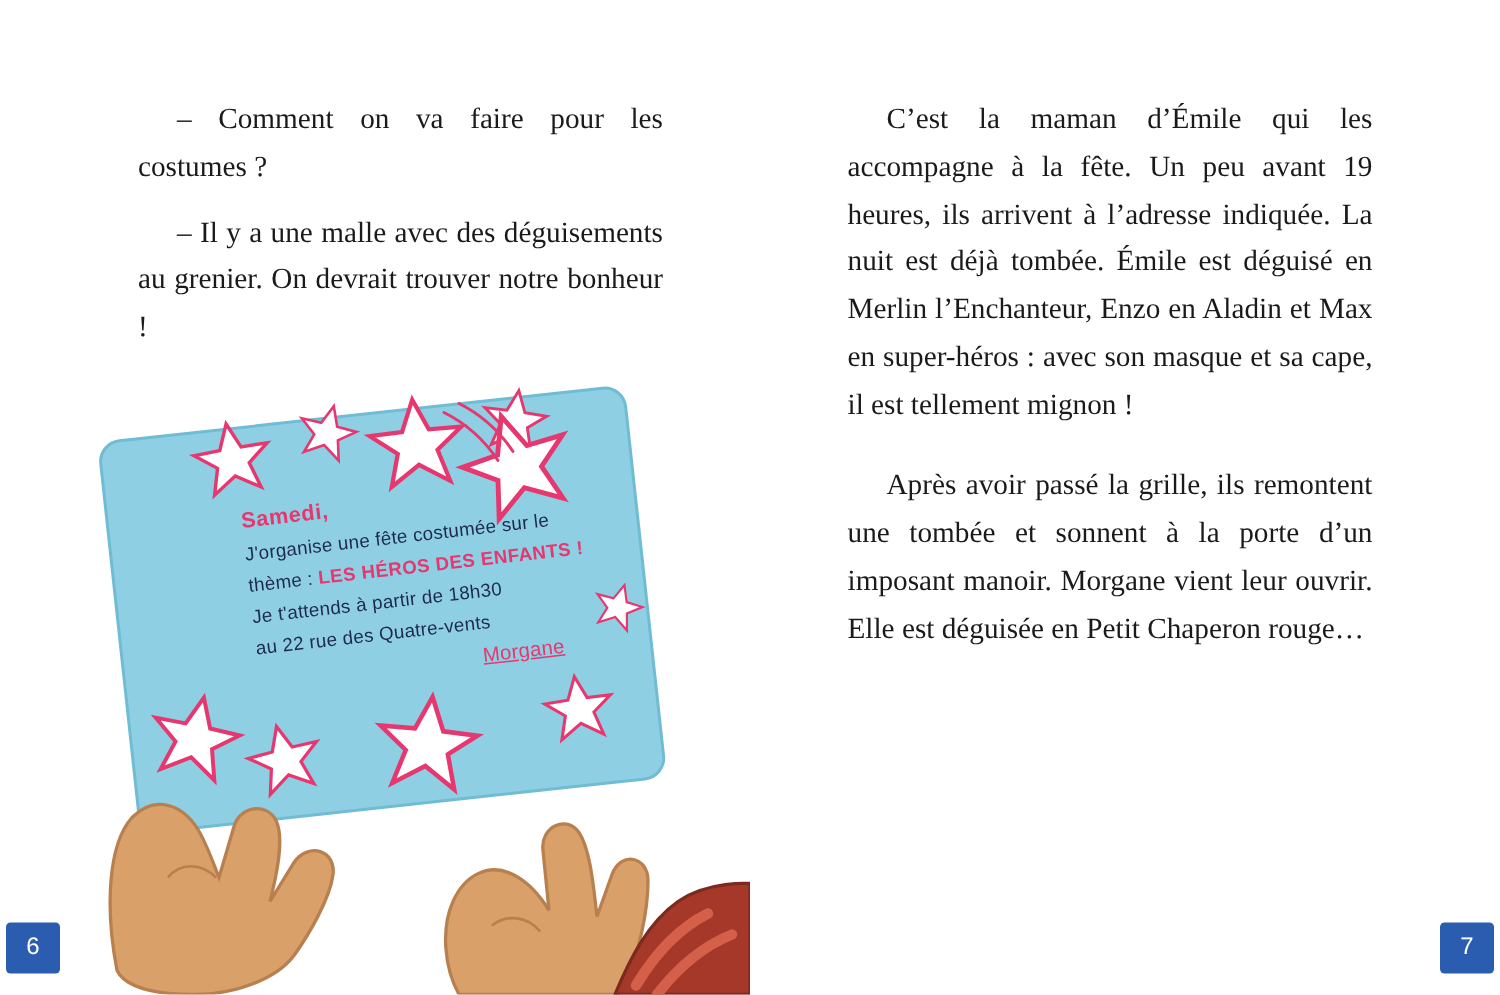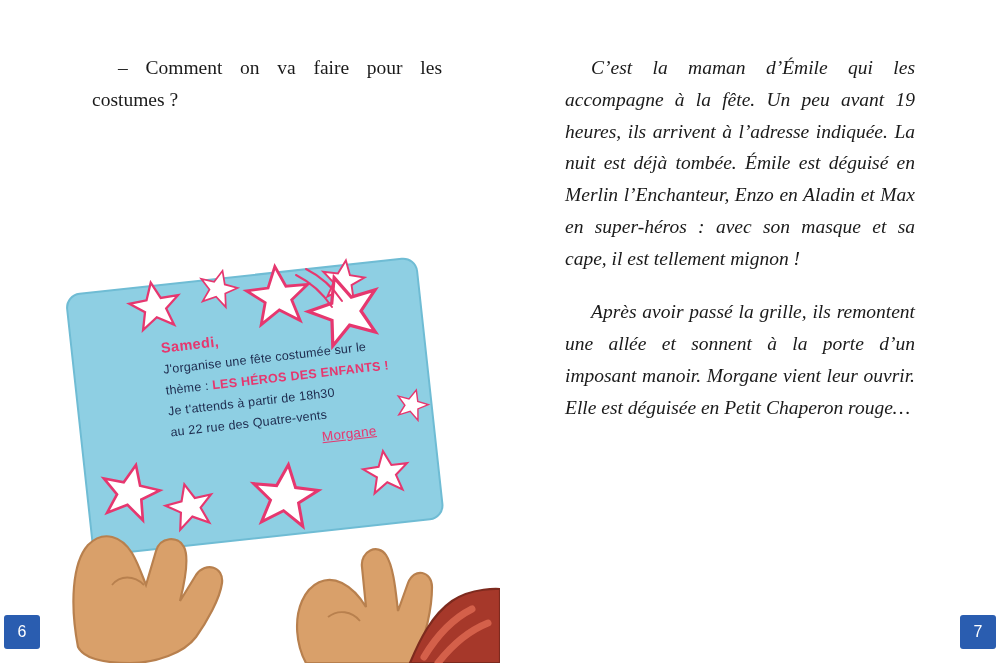--- a/index.html
+++ b/index.html
@@ -22,30 +22,30 @@
   }
   .col {
     position: absolute;
     top: 52px;
     width: 350px;
     font-size: 19.5px;
     line-height: 1.63;
     text-align: justify;
   }
   .col.left  { left: 92px; }
-  .col.right { left: 565px; font-style: italic; }
+  .col.right { left: 565px; }
 
   .para {
     margin: 0 0 0 0;
     text-indent: 26px;
     text-align: justify;
     text-justify: inter-word;
   }
   .para.spaced { margin-top: 22px; }
-  .para.tight  { margin-top: 0; }
+  .para.tight  { margin-top: 12px; }
 
   
   .page-tab {
     position: absolute;
     bottom: 14px;
     width: 36px;
     height: 34px;
     background: #2a5db0;
     color: #ffffff;
     font-family: "Liberation Sans", sans-serif;
@@ -100,25 +100,26 @@
     display: inline-block;
   }
 </style>
 </head>
 <body>
 
 <div class="page">
 
   <div class="col left">
     <p class="para tight">– Comment on va faire pour les costumes ?</p>
+    <p class="para tight">– Il y a une malle avec des déguisements au grenier. On devrait trouver notre bonheur !</p>
   </div>
 
   <div class="col right">
     <p class="para tight">C’est la maman d’Émile qui les accompagne à la fête. Un peu avant 19 heures, ils arrivent à l’adresse indiquée. La nuit est déjà tombée. Émile est déguisé en Merlin l’Enchanteur, Enzo en Aladin et Max en super-héros : avec son masque et sa cape, il est tellement mignon !</p>
-    <p class="para spaced">Après avoir passé la grille, ils remontent une allée et sonnent à la porte d’un imposant manoir. Morgane vient leur ouvrir. Elle est déguisée en Petit Chaperon rouge…</p>
+    <p class="para spaced">Après avoir passé la grille, ils remontent une tombée et sonnent à la porte d’un imposant manoir. Morgane vient leur ouvrir. Elle est déguisée en Petit Chaperon rouge…</p>
   </div>
 
   <div class="illustration">
     <svg class="illo-svg" width="440" height="418" viewBox="0 0 440 418" xmlns="http://www.w3.org/2000/svg">
       <defs>
         <g id="star5">
           <path d="M0,-26 L7.6,-8.4 L26,-8 L11.3,3.6 L16.6,21.8 L0,11 L-16.6,21.8 L-11.3,3.6 L-26,-8 L-7.6,-8.4 Z"></path>
         </g>
       </defs>
 

